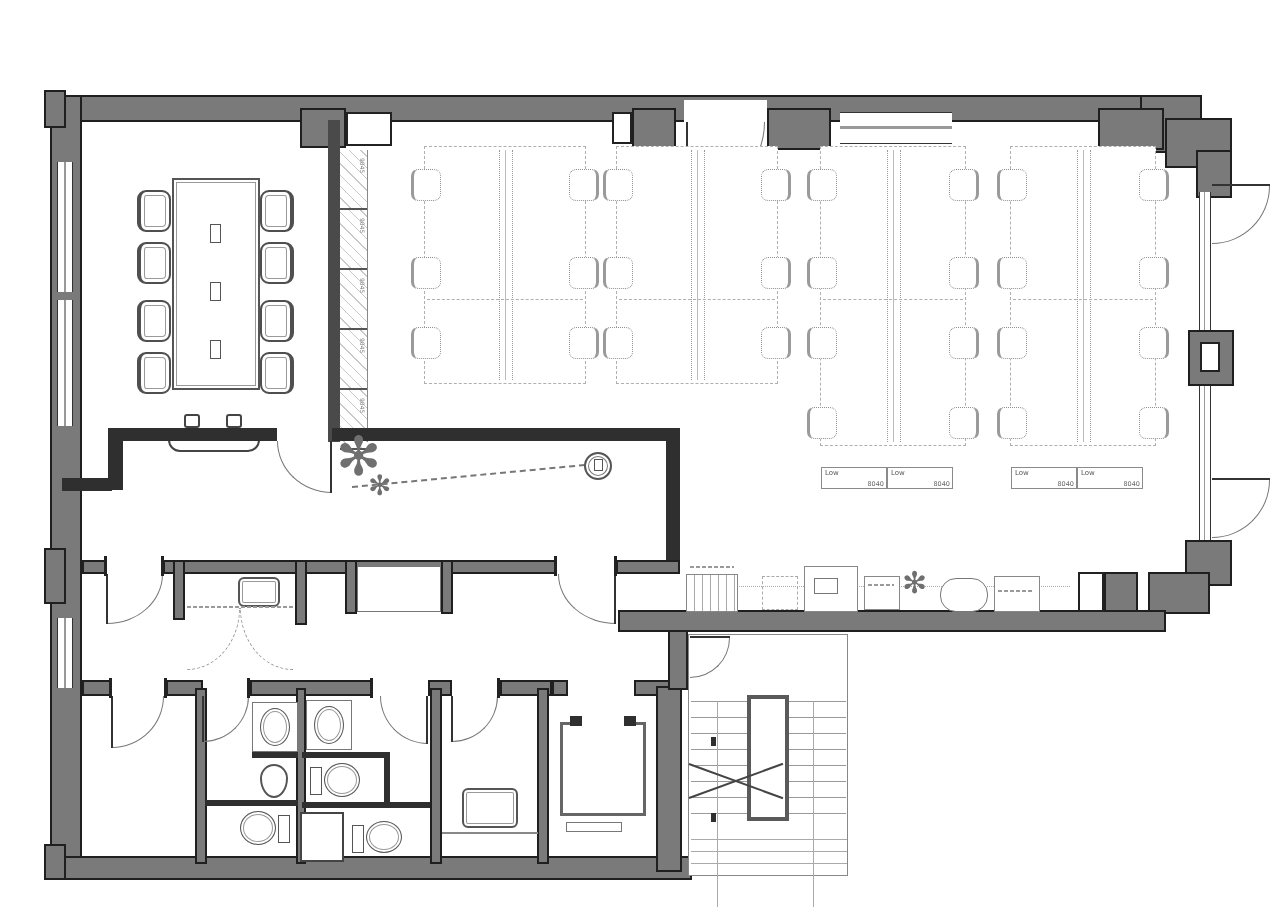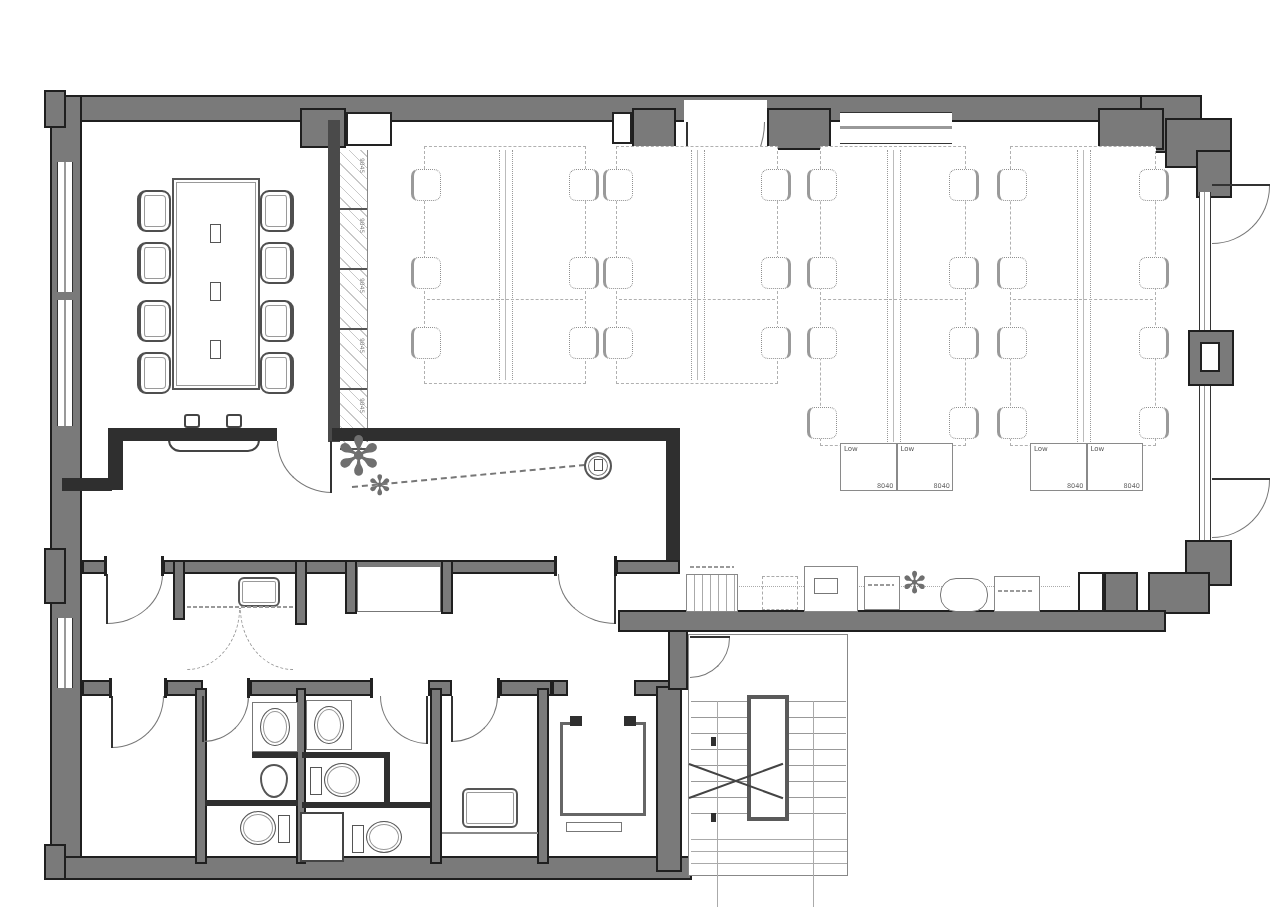--- a/index.html
+++ b/index.html
@@ -30,21 +30,21 @@
   
   .island{border:1px dashed #b0b0b0;background:#fff;}
   .island::before{content:"";position:absolute;left:50%;top:3px;bottom:3px;width:12px;margin-left:-6px;
                   border-left:1px dotted #999;border-right:1px dotted #999;
                   background:linear-gradient(to right,transparent 0 5px,#bbb 5px 6px,transparent 6px);}
   .island::after{content:"";position:absolute;left:2px;right:2px;top:152px;border-top:1px dashed #b0b0b0;}
   .chair{position:absolute;width:26px;height:30px;border:1px dotted #909090;border-radius:7px;background:#fff;}
   .chair.fr{border-left:3px solid #9a9a9a;}
   .chair.fl{border-right:3px solid #9a9a9a;}
   
-  .lowcab{position:absolute;left:0;right:12px;top:296px;height:48px;display:flex;margin-left:19px;}
+  .lowcab{position:absolute;left:0;right:12px;top:320px;height:22px;display:flex;}
   .lowcell{flex:1;border:1px solid #8a8a8a;position:relative;background:#fff;}
   .lowcell .lab{position:absolute;left:3px;top:1px;font-size:7px;color:#555;line-height:8px;}
   .lowcell .dim{position:absolute;right:2px;bottom:0;font-size:6.5px;color:#666;line-height:8px;}
   
   .locker-cell{position:relative;height:58px;border-bottom:2px solid #555;
       background:repeating-linear-gradient(45deg,transparent 0 7px,#c9c9c9 7px 8px);}
   .locker-cell span{position:absolute;right:1px;top:8px;writing-mode:vertical-rl;font-size:6px;color:#777;}
   
   .mchair{position:absolute;width:34px;height:42px;border:2px solid #4f4f4f;border-radius:9px;background:#fff;
           box-shadow:inset 0 0 0 3px #fff, inset 0 0 0 4px #9a9a9a;}

